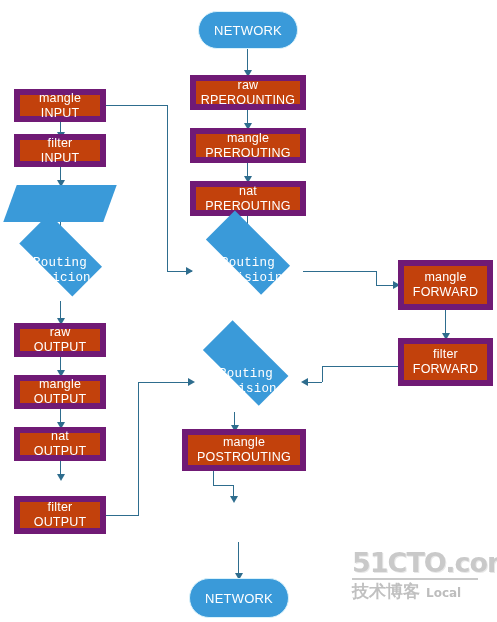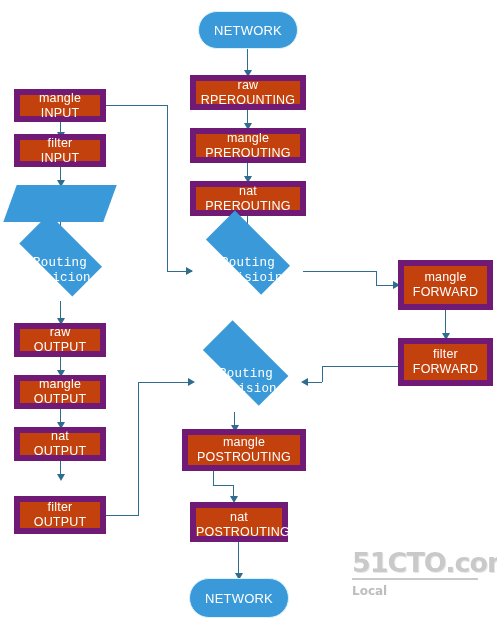--- a/index.html
+++ b/index.html
@@ -268,33 +268,30 @@
   <div class="node rect" style="left:182px;top:421px;width:124px;height:42px;">
     <span style="white-space:pre-line;">mangle
 POSTROUTING</span>
   </div>
 
   <div class="seg v" style="left:213px;top:463px;height:14px;"></div>
   <div class="seg h" style="left:213px;top:477px;width:21px;"></div>
   <div class="seg v" style="left:233px;top:477px;height:14px;"></div>
   <div class="arrow down" style="left:230px;top:488px;"></div>
 
-  <div class="node rect overflow-text" style="left:190px;top:494px;width:98px;height:40px;">
-    <span style="white-space:normal;display:block;width:100%;">nat
-POSTROUTING</span>
-  </div>
 
   <div class="seg v" style="left:238px;top:534px;height:37px;"></div>
   <div class="arrow down" style="left:235px;top:565px;"></div>
 
   <div class="node terminal" style="left:189px;top:570px;width:100px;height:40px;">
     <span>NETWORK</span>
   </div>
 
   <div id="watermark">
     <div class="wm-main">51CTO.com</div>
     <div class="wm-rule"></div>
     <div class="wm-sub">
+      <span>技术博客</span>
       <span class="wm-blog">Local</span>
     </div>
   </div>
 
 </div>
 
 </body></html>

